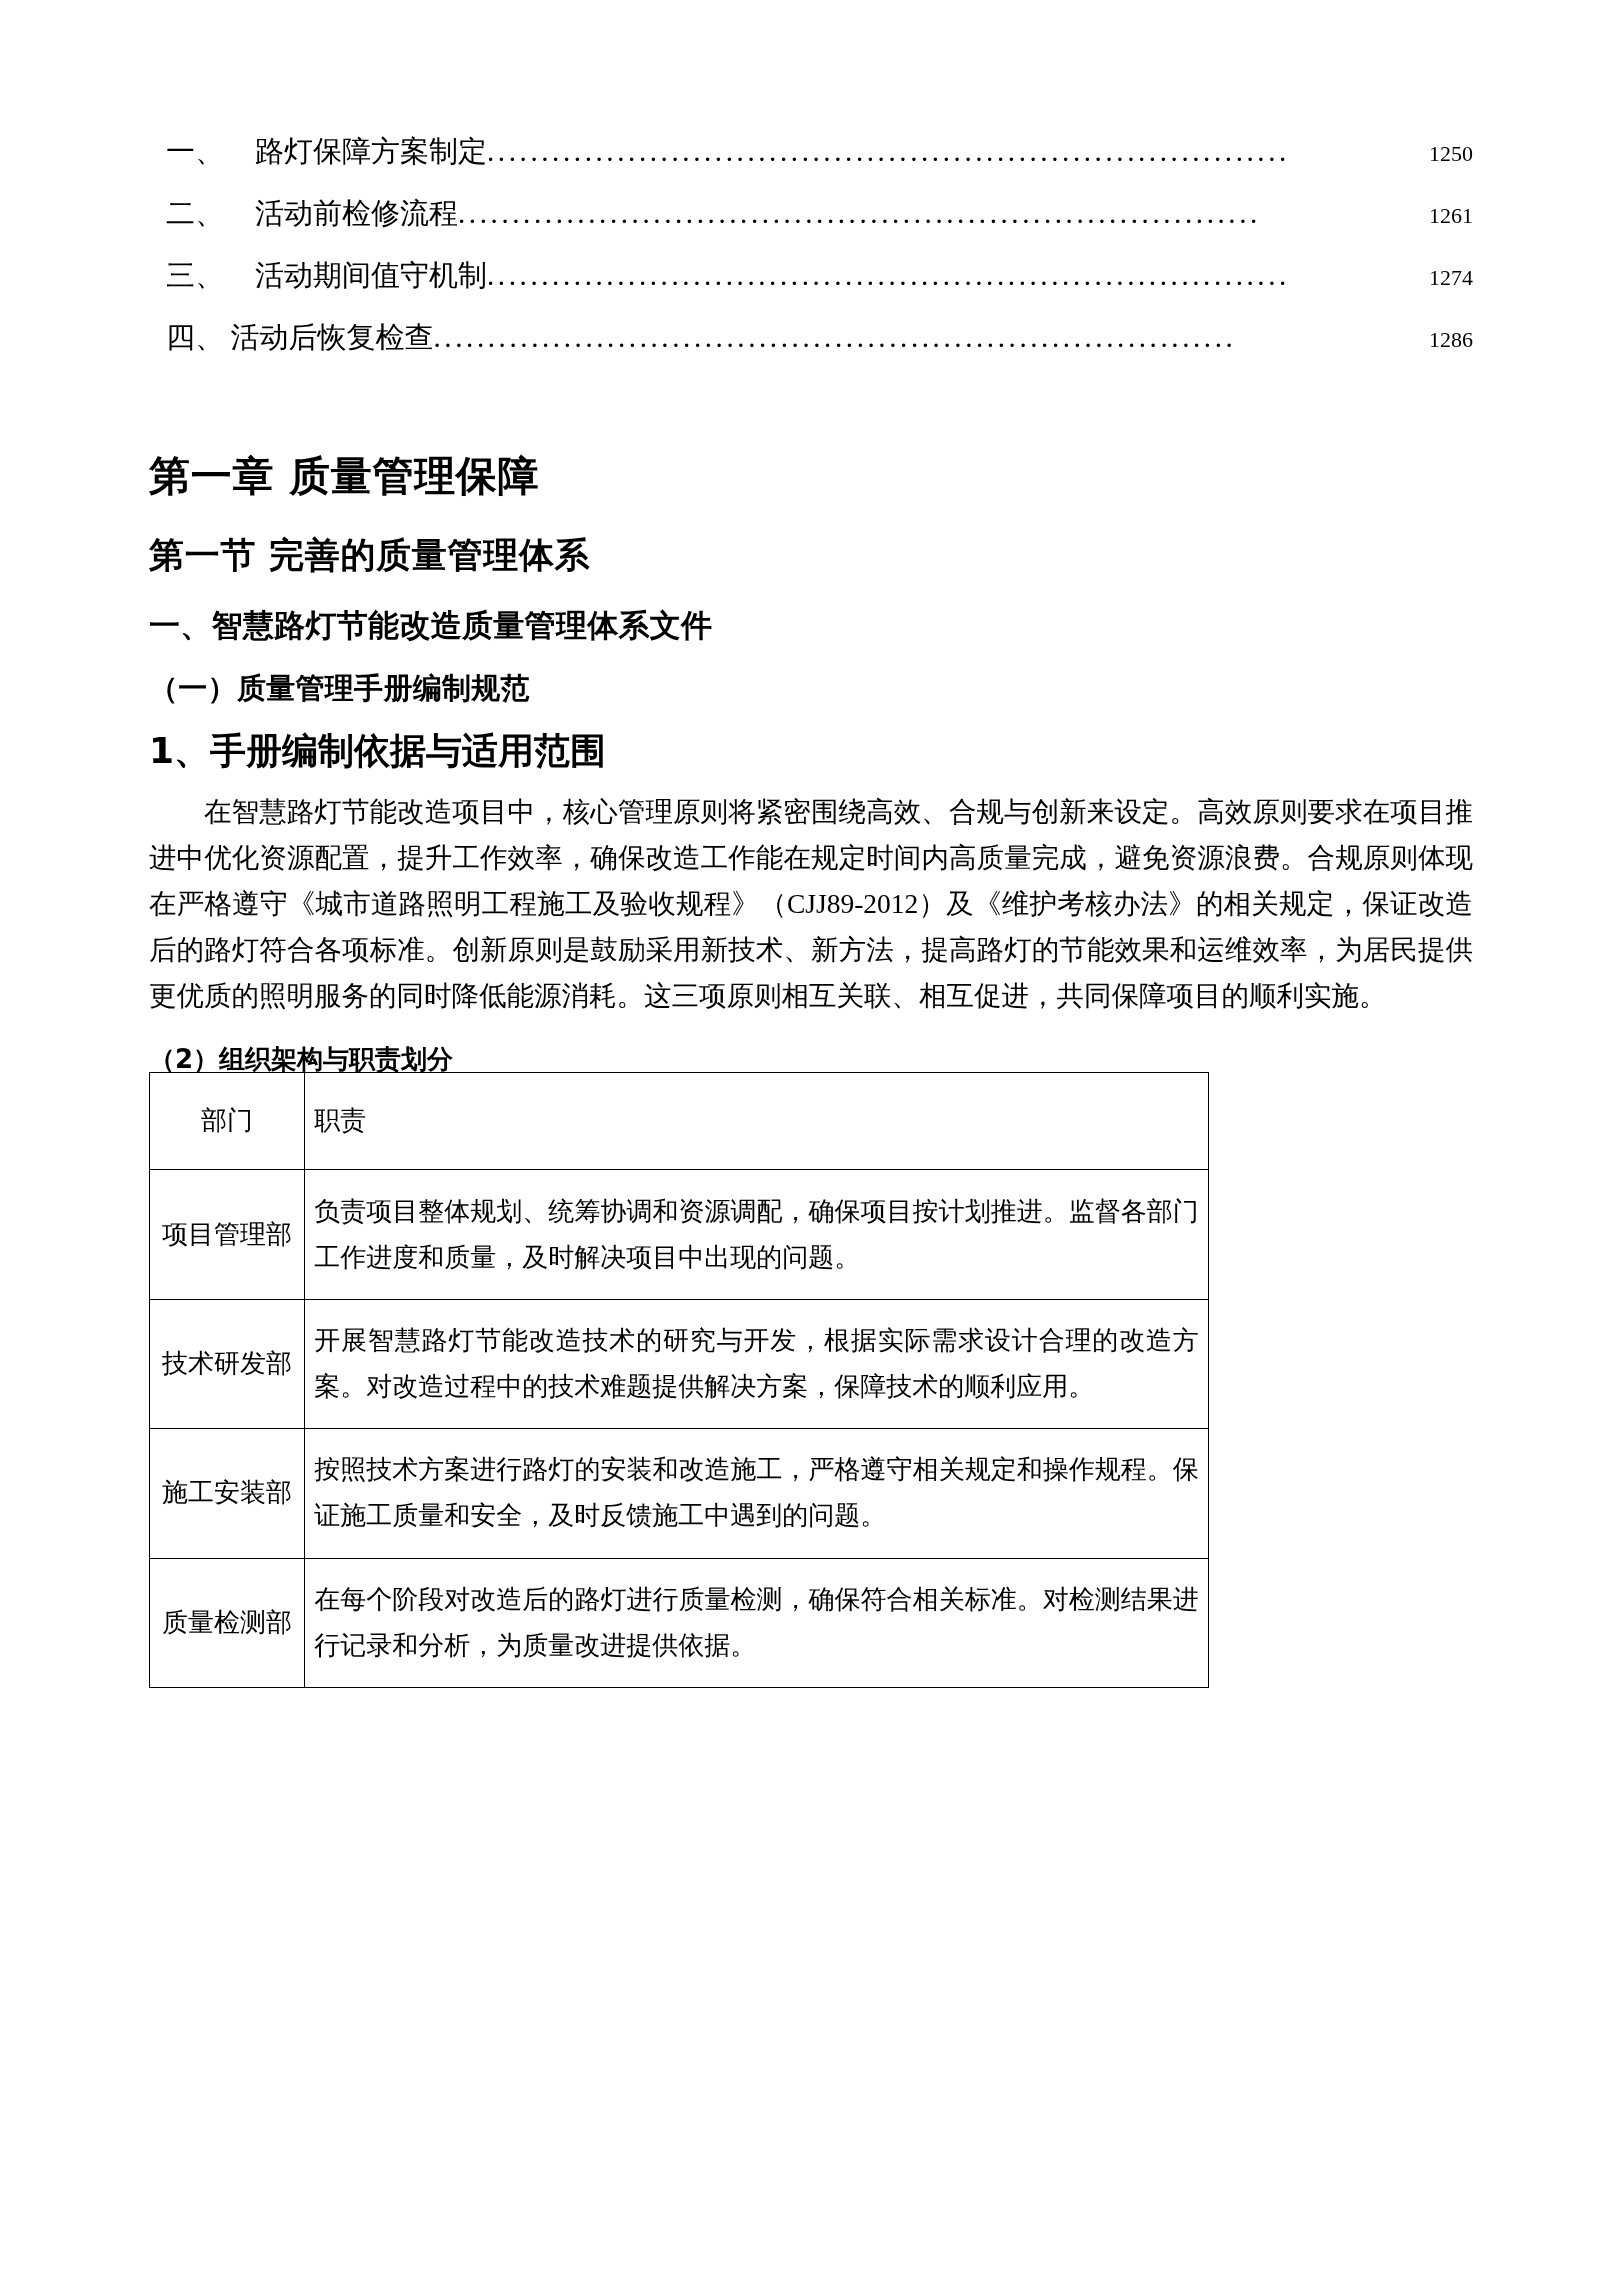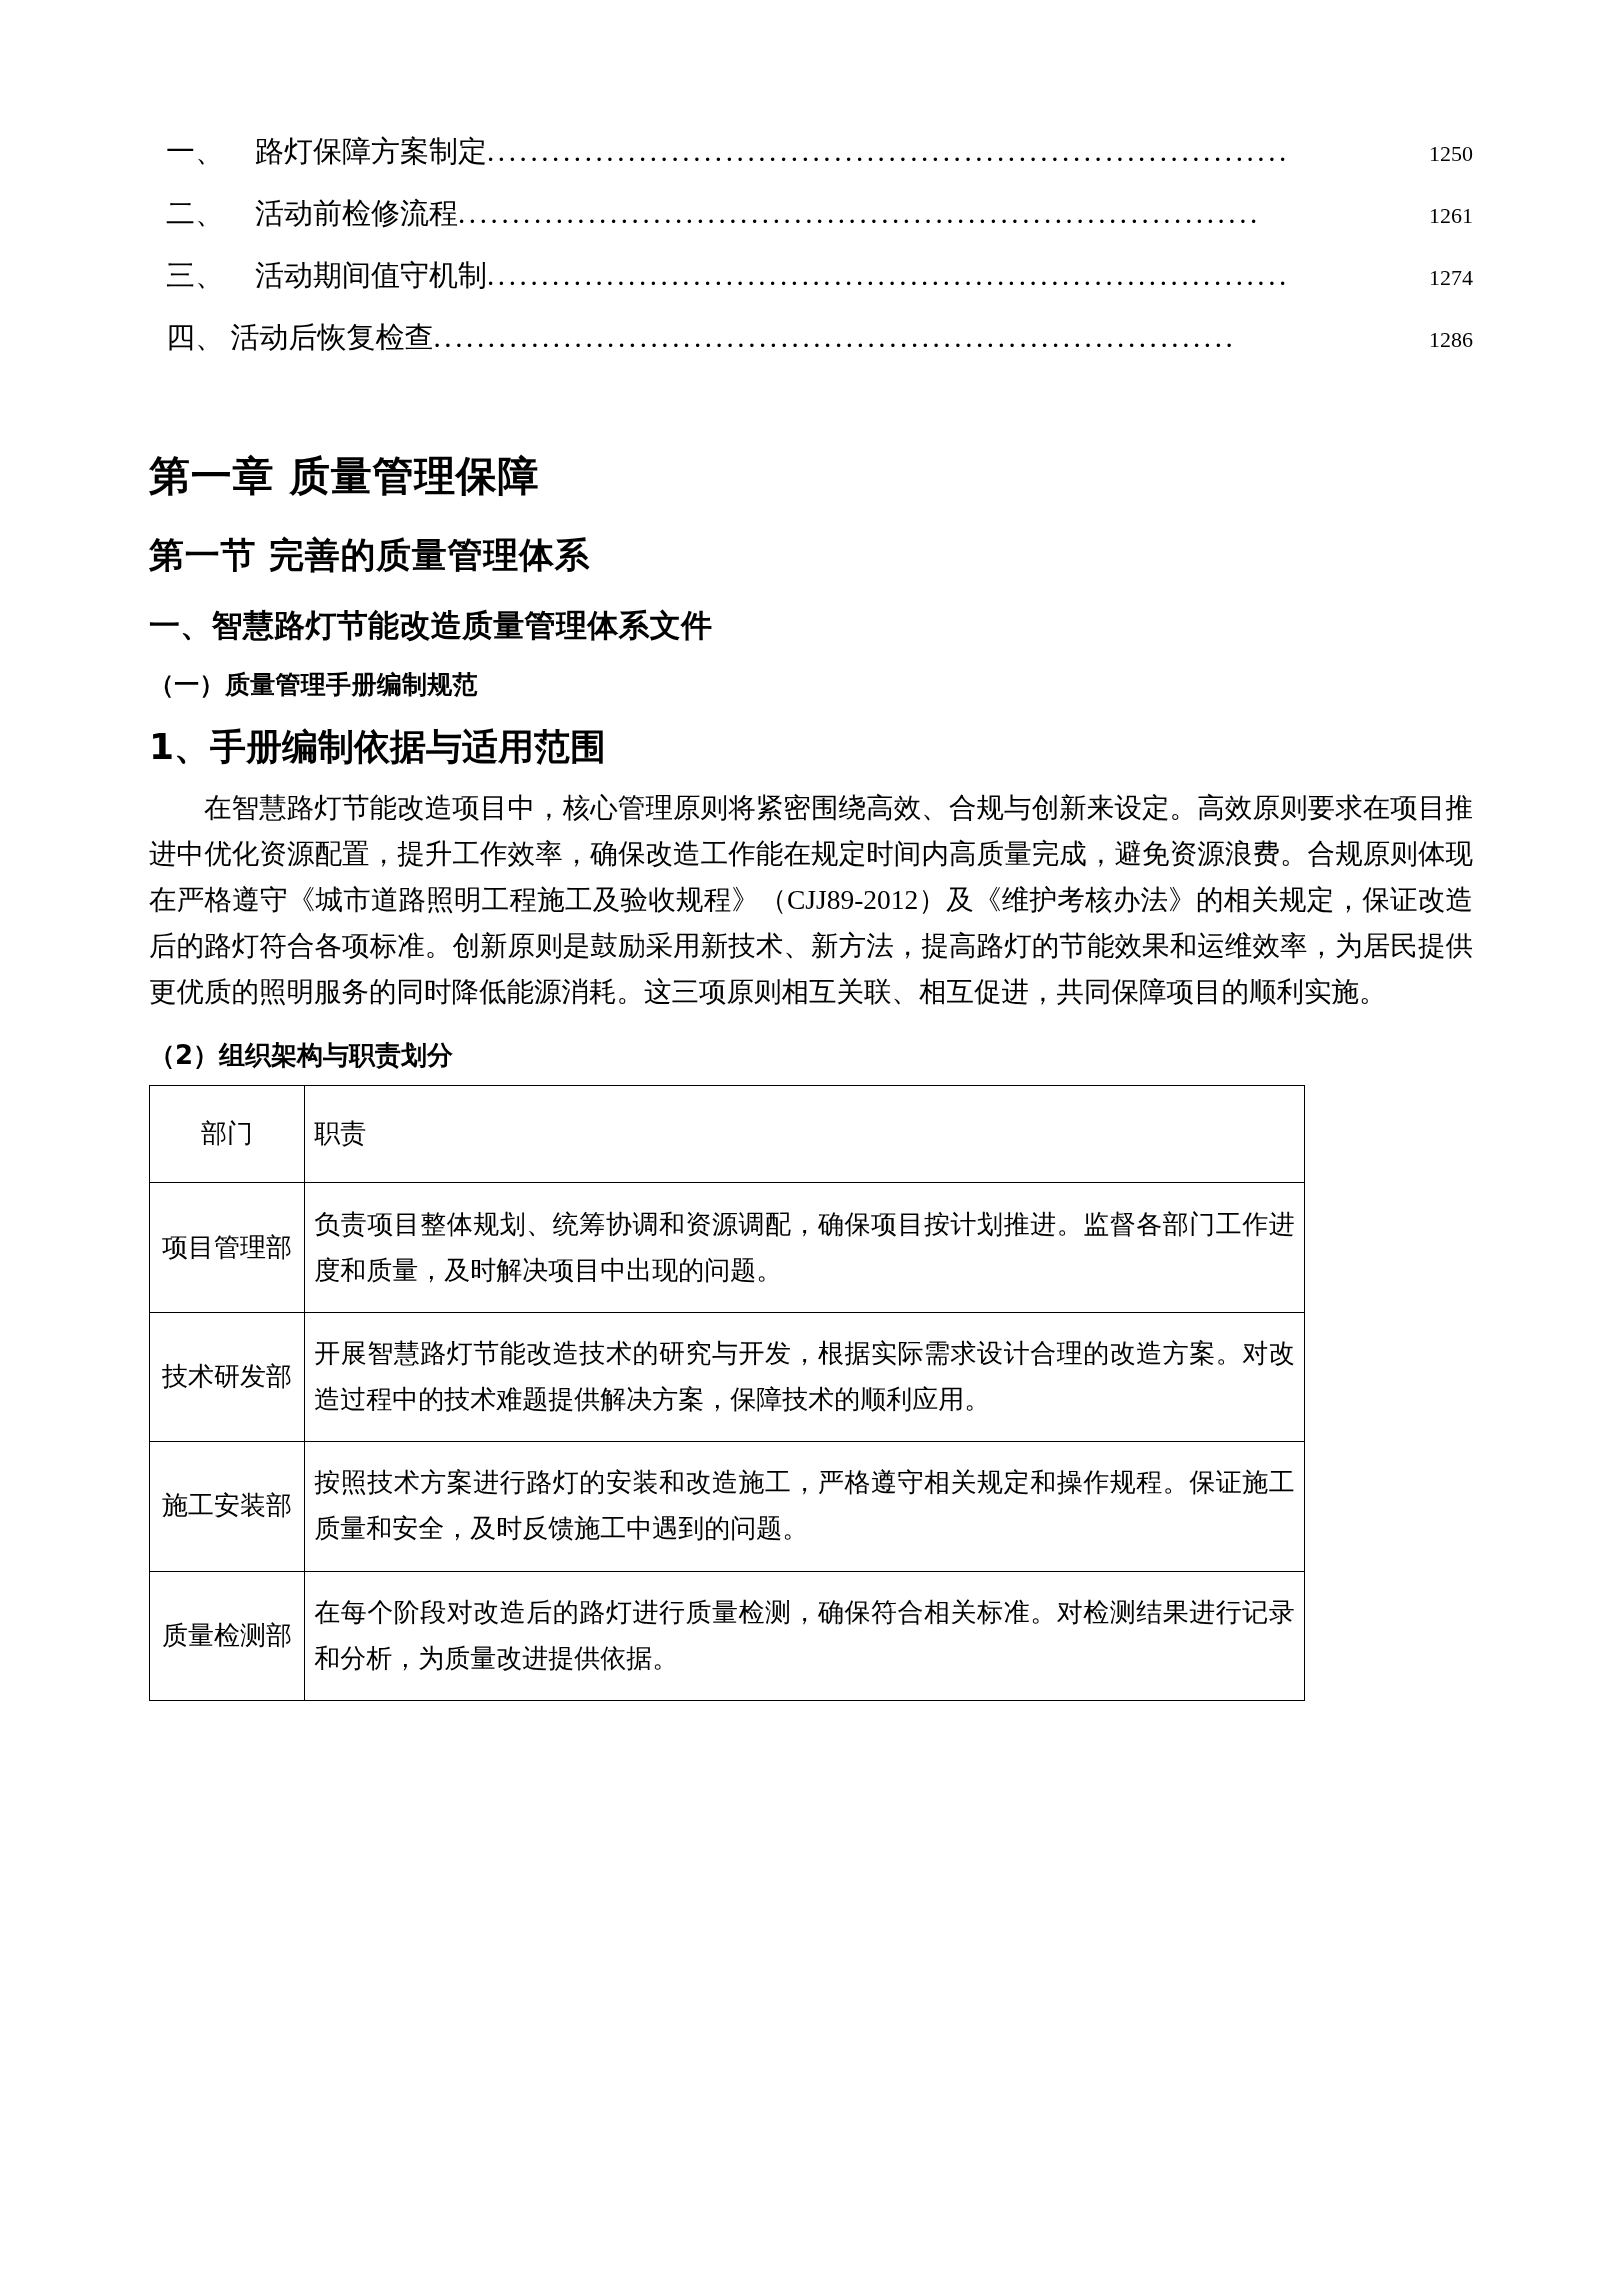--- a/index.html
+++ b/index.html
@@ -97,23 +97,23 @@
     font-family: "DejaVu Sans", "Liberation Sans", sans-serif;
     font-weight: bold;
     font-size: 31px;
     line-height: 1.0;
     margin-top: 37px;
     margin-bottom: 0;
     letter-spacing: 0.3px;
   }
 
   .h-level2 {
-    font-family: Liberation Mono, monospace;
-    font-weight: bold;
-    font-size: 25px;
+    font-family: Liberation Serif, serif;
+    font-weight: bold;
+    font-size: 29px;
     line-height: 1.0;
     margin-top: 33px;
     margin-bottom: 0;
     letter-spacing: 0.3px;
   }
 
   .h-level3 {
     font-family: "DejaVu Sans", "Liberation Sans", sans-serif;
     font-weight: bold;
     font-size: 36px;
@@ -140,22 +140,22 @@
     text-justify: inter-character;
     text-indent: 55px;
     margin-top: 19.6px;
     margin-bottom: 0;
     width: 1324px;
   }
 
   
   .resp-table {
     border-collapse: collapse;
-    width: 1156px;
-    margin-top: 17px;
+    width: 1060px;
+    margin-top: 0;
     table-layout: fixed;
   }
 
   .resp-table td, .resp-table th {
     border: 1.3px solid #000000;
     font-family: "Liberation Serif", "DejaVu Serif", serif;
     font-size: 26px;
     line-height: 46px;
     vertical-align: middle;
     padding: 5.2px 6.5px;

